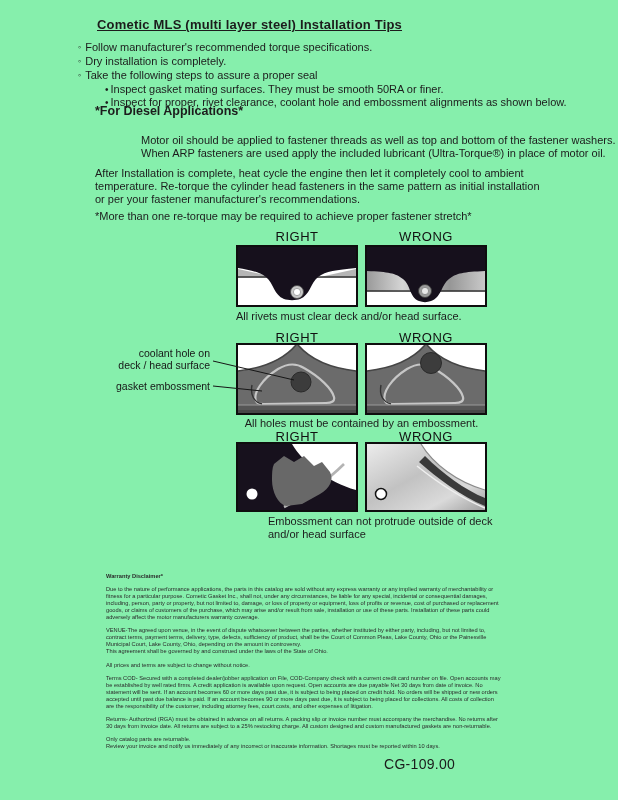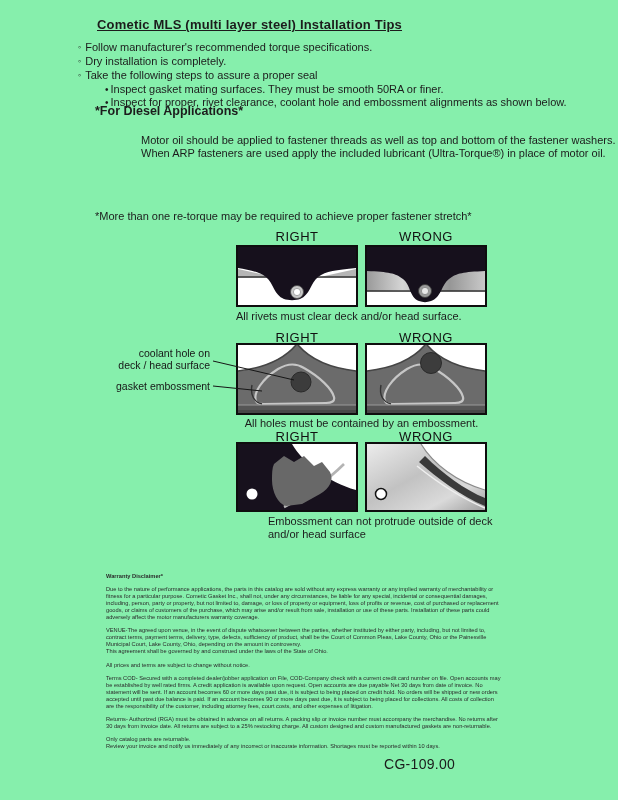--- a/index.html
+++ b/index.html
@@ -64,20 +64,23 @@
     </div>
     <div class="b-row sub">
       <span class="b-marker">•</span>
       <span>Inspect for proper, rivet clearance, coolant hole and embossment alignments as shown below.</span>
     </div>
   </div>
 
   <div class="abs sec-head">*For Diesel Applications*</div>
   <div class="abs body-par p1">Motor oil should be applied to fastener threads as well as top and bottom of the fastener washers.
 When ARP fasteners are used apply the included lubricant (Ultra-Torque®) in place of motor oil.</div>
+  <div class="abs body-par p2">After Installation is complete, heat cycle the engine then let it completely cool to ambient
+temperature. Re-torque the cylinder head fasteners in the same pattern as initial installation
+or per your fastener manufacturer's recommendations.</div>
   <div class="abs note">*More than one re-torque may be required to achieve proper fastener stretch*</div>
 
   <div class="abs dlabel" style="left:236px; top:229px;">RIGHT</div>
   <div class="abs dlabel" style="left:365px; top:229px;">WRONG</div>
 
   <div class="abs panel" style="left:236px; top:245px; height:62px;">
     <svg width="118" height="58" viewBox="0 0 118 58">
       <rect x="0" y="0" width="118" height="58" fill="#ffffff"></rect>
       <polygon points="0,22 36,30 0,30" fill="#b5b5b5"></polygon>
       <polygon points="118,22 82,30 118,30" fill="#b5b5b5"></polygon>

